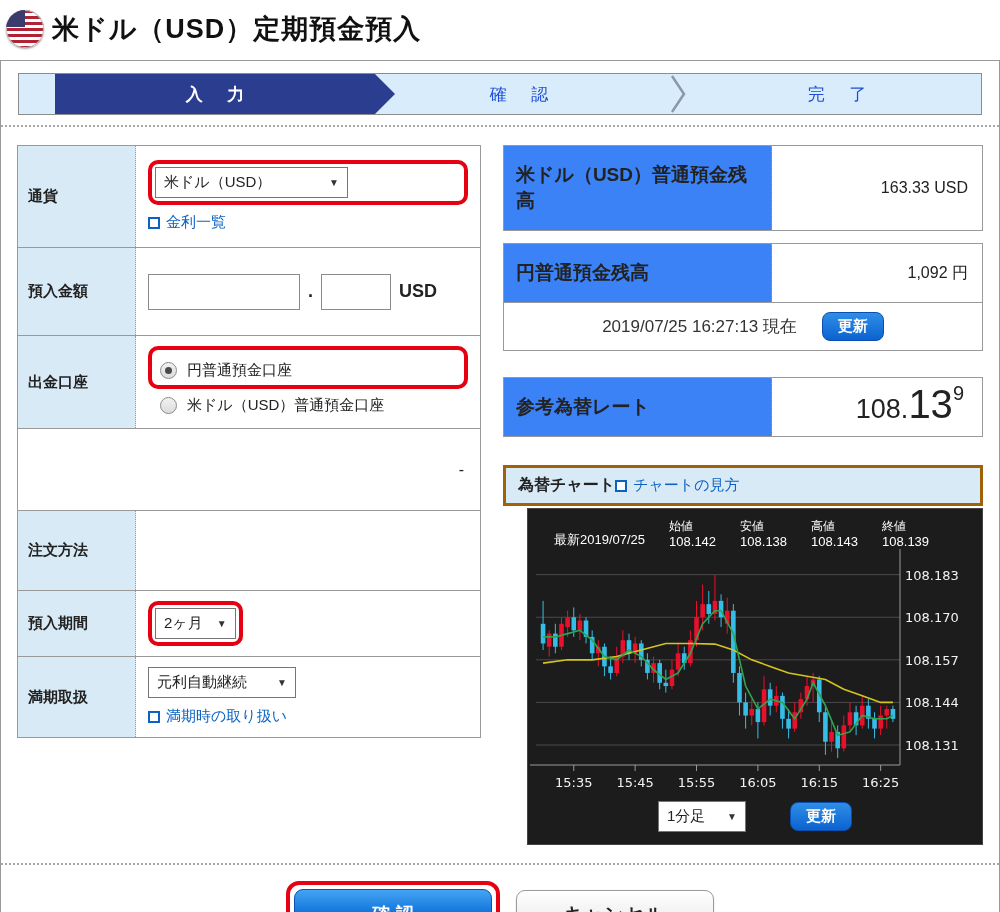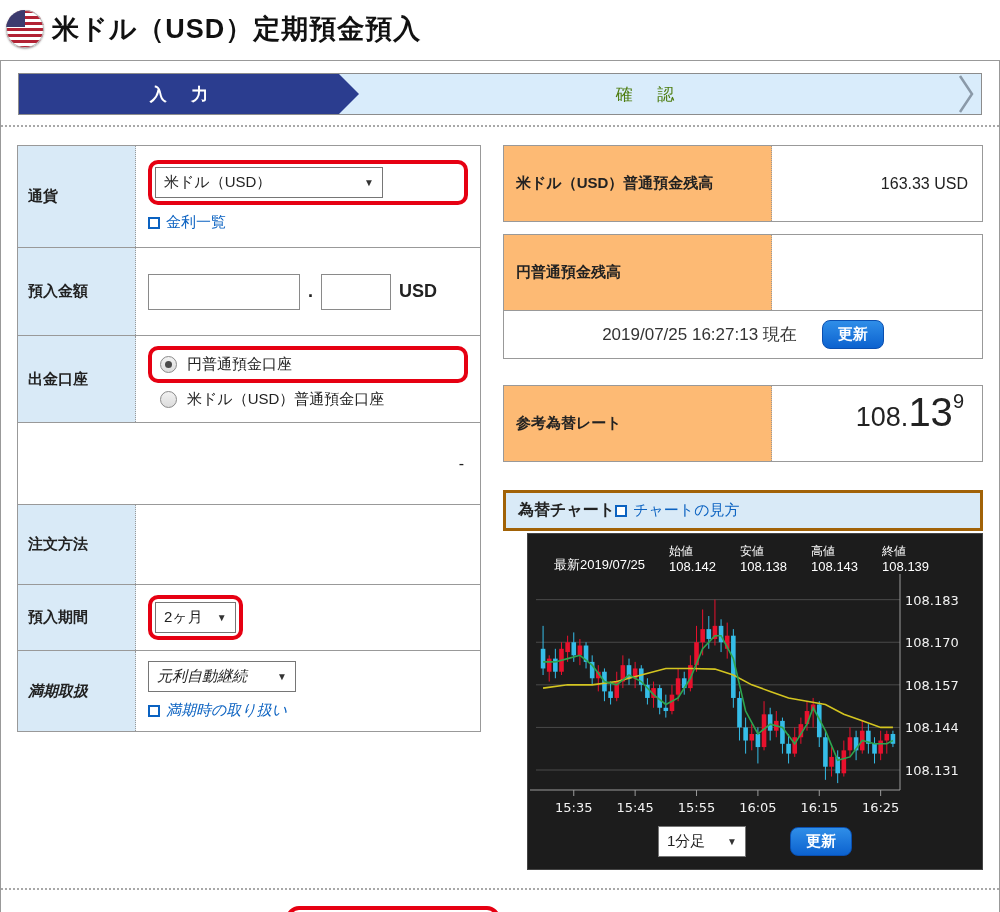--- a/index.html
+++ b/index.html
@@ -9,39 +9,39 @@
   .page-head { display:flex; align-items:center; gap:8px; padding:10px 6px 12px 6px; }
   .flag { width:38px; height:38px; border-radius:50%; overflow:hidden; position:relative; flex:0 0 38px;
           background:repeating-linear-gradient(#b22234 0 3px,#fff 3px 6px); box-shadow:0 0 0 1px #bbb inset, 0 1px 2px rgba(0,0,0,.35); }
   .flag::before { content:""; position:absolute; left:0; top:0; width:19px; height:17px; background:#3c3b6e; }
   .page-title { font-size:27px; font-weight:bold; color:#111; letter-spacing:1px; }
 
   
   .container { border:1px solid #999; background:#fff; }
 
   
-  .steps { margin:12px 17px 10px 17px; height:42px; border:1px solid #8c8c8c; display:flex; overflow:hidden; background:#d9ecfb; }
-  .step { display:flex; align-items:center; justify-content:center; font-size:17px; letter-spacing:10px; text-indent:10px; color:#4d7c0f; }
+  .steps { margin:12px 17px 10px 17px; height:42px; border:1px solid #8c8c8c; display:flex; overflow:hidden; background:#d9ecfb;padding-left:36px; }
+  .step { display:flex; align-items:center; justify-content:center; font-size:17px; letter-spacing:10px; text-indent:10px; color:#1d4ed8; }
   .step-active { background:#2b3d8f; color:#fff; font-weight:bold; flex:0 0 320px; position:relative; z-index:2; }
   .step-active::after { content:""; position:absolute; right:-20px; top:0;
       border-top:20px solid transparent; border-bottom:20px solid transparent; border-left:20px solid #2b3d8f; }
   .step-rest { flex:1; background:#d9ecfb; }
   .chev { flex:0 0 30px; display:flex; align-items:center; justify-content:center; background:#d9ecfb; }
 
   .dotted-sep { border-top:2px dotted #a8a8a8; margin:4px 0 0 0; }
 
   
   .main { display:flex; gap:22px; padding:18px 16px 0 16px; }
   .left-col { flex:0 0 464px; }
   .right-col { flex:1; }
 
   
   .form-table { border:1px solid #999; }
   .frow { display:flex; border-bottom:1px solid #999; }
-  .frow:last-child { border-bottom:none;font-style:italic; }
+  .frow:last-child { border-bottom:none; }
   .fl { flex:0 0 118px; background:#d9eaf7; border-right:1px dotted #999; padding:10px 10px; font-weight:bold; font-size:15px; color:#222; display:flex; flex-direction:column; justify-content:center; }
   .fc { flex:1; padding:10px 12px; display:flex; flex-direction:column; justify-content:center; }
 
   
   .redframe { display:inline-block; border:4px solid #e60012; border-radius:10px; padding:3px; }
 
   
   .sel { display:inline-flex; align-items:center; justify-content:space-between; background:#fff; border:1px solid #767676; padding:5px 8px; font-size:15px; color:#222; cursor:pointer; }
   .sel::after { content:"▼"; font-size:10px; color:#333; margin-left:14px; }
 
@@ -60,21 +60,21 @@
   .radio-line { display:flex; align-items:center; gap:10px; padding:3px 2px; font-size:15px; }
   .radio { width:17px; height:17px; border-radius:50%; border:1px solid #8a8a8a; background:linear-gradient(#f2f2f2,#dcdcdc); position:relative; flex:0 0 17px; }
   .radio.on::after { content:""; position:absolute; left:4px; top:4px; width:7px; height:7px; border-radius:50%; background:#4a4a4a; }
   .bold-opt { font-weight:bold; }
 
   .jpy-dash { text-align:right; font-size:16px; padding-right:4px; }
 
   
   .balance-box { border:1px solid #999; margin-bottom:12px; }
   .bal-row { display:flex; }
-  .bal-label { flex:0 0 268px; background:#fdba74; border-right:1px dotted #999; padding:28px 12px; font-weight:bold; font-size:15px; }
+  .bal-label { flex:0 0 268px; background:#3b82f6; border-right:1px dotted #999; padding:16px 12px; font-weight:bold; font-size:19px; }
   .bal-value { flex:1; text-align:right; padding:11px 14px; font-size:16px; display:flex; align-items:center; justify-content:flex-end; }
   .ts-row { border-top:1px solid #999; padding:9px 0; display:flex; align-items:center; justify-content:center; gap:25px; font-size:17px; color:#333; }
   .btn-refresh { background:linear-gradient(#2f8ee8,#0c62cf); border:1px solid #0a4fb0; color:#fff; font-weight:bold; font-size:15px; border-radius:8px; padding:4px 15px; cursor:pointer; }
 
   .rate-box { border:1px solid #999; margin:26px 0 28px 0; }
   .rate-box .bal-label { display:flex; align-items:center; }
   .rate-value { flex:1; text-align:right; padding:4px 18px 6px 0; white-space:nowrap; }
   .rate-main { font-size:27px; } .rate-big { font-size:40px; } .rate-sup { font-size:20px; vertical-align:18px; }
 
   
@@ -107,34 +107,35 @@
 <div class="container">
 
   <div class="steps">
     <div class="step step-active">入 力</div>
     <div class="step step-rest">確 認</div>
     <div class="chev">
       <svg width="18" height="38" viewBox="0 0 18 38">
           <polyline points="3,1 15,19 3,37" fill="none" stroke="#8a99a8" stroke-width="2.5"></polyline>
         </svg>
     </div>
+    <div class="step step-rest">完 了</div>
   </div>
 
   <div class="dotted-sep"></div>
 
   <div class="main">
 
     <div class="left-col">
       <div class="form-table">
 
         <div class="frow" style="min-height:102px">
           <div class="fl">通貨</div>
           <div class="fc">
             <span class="redframe">
-              <span class="sel" style="width:228px">米ドル（USD）</span>
+              <span class="sel" style="width:193px">米ドル（USD）</span>
             </span>
             <div style="margin-top:8px">
               <a class="link">
                   <span class="wicon"></span>
                   <span>金利一覧</span>
                 </a>
             </div>
           </div>
         </div>
 
@@ -146,21 +147,21 @@
               <span class="dot">.</span>
               <input class="inp inp-dec" value="" style="">
               <span class="unit">USD</span>
             </div>
           </div>
         </div>
 
         <div class="frow" style="min-height:86px">
           <div class="fl">出金口座</div>
           <div class="fc">
-            <span class="redframe" style="padding:2px 10px 2px 6px">
+            <span class="redframe" style="padding:8px 10px 2px 6px">
               <span class="radio-line">
                 <span class="radio on"></span>
                 <span>円普通預金口座</span>
               </span>
             </span>
             <span class="radio-line" style="margin:4px 0 0 10px">
               <span class="radio"></span>
               <span>米ドル（USD）普通預金口座</span>
             </span>
           </div>
@@ -206,20 +207,21 @@
       <div class="balance-box">
         <div class="bal-row">
           <div class="bal-label">米ドル（USD）普通預金残高</div>
           <div class="bal-value">163.33 USD</div>
         </div>
       </div>
 
       <div class="balance-box">
         <div class="bal-row">
           <div class="bal-label">円普通預金残高</div>
+          <div class="bal-value">1,092 円</div>
         </div>
         <div class="ts-row">
           <span>2019/07/25 16:27:13 現在</span>
           <button class="btn-refresh">更新</button>
         </div>
       </div>
 
       <div class="rate-box balance-box">
         <div class="bal-row">
           <div class="bal-label">参考為替レート</div>

